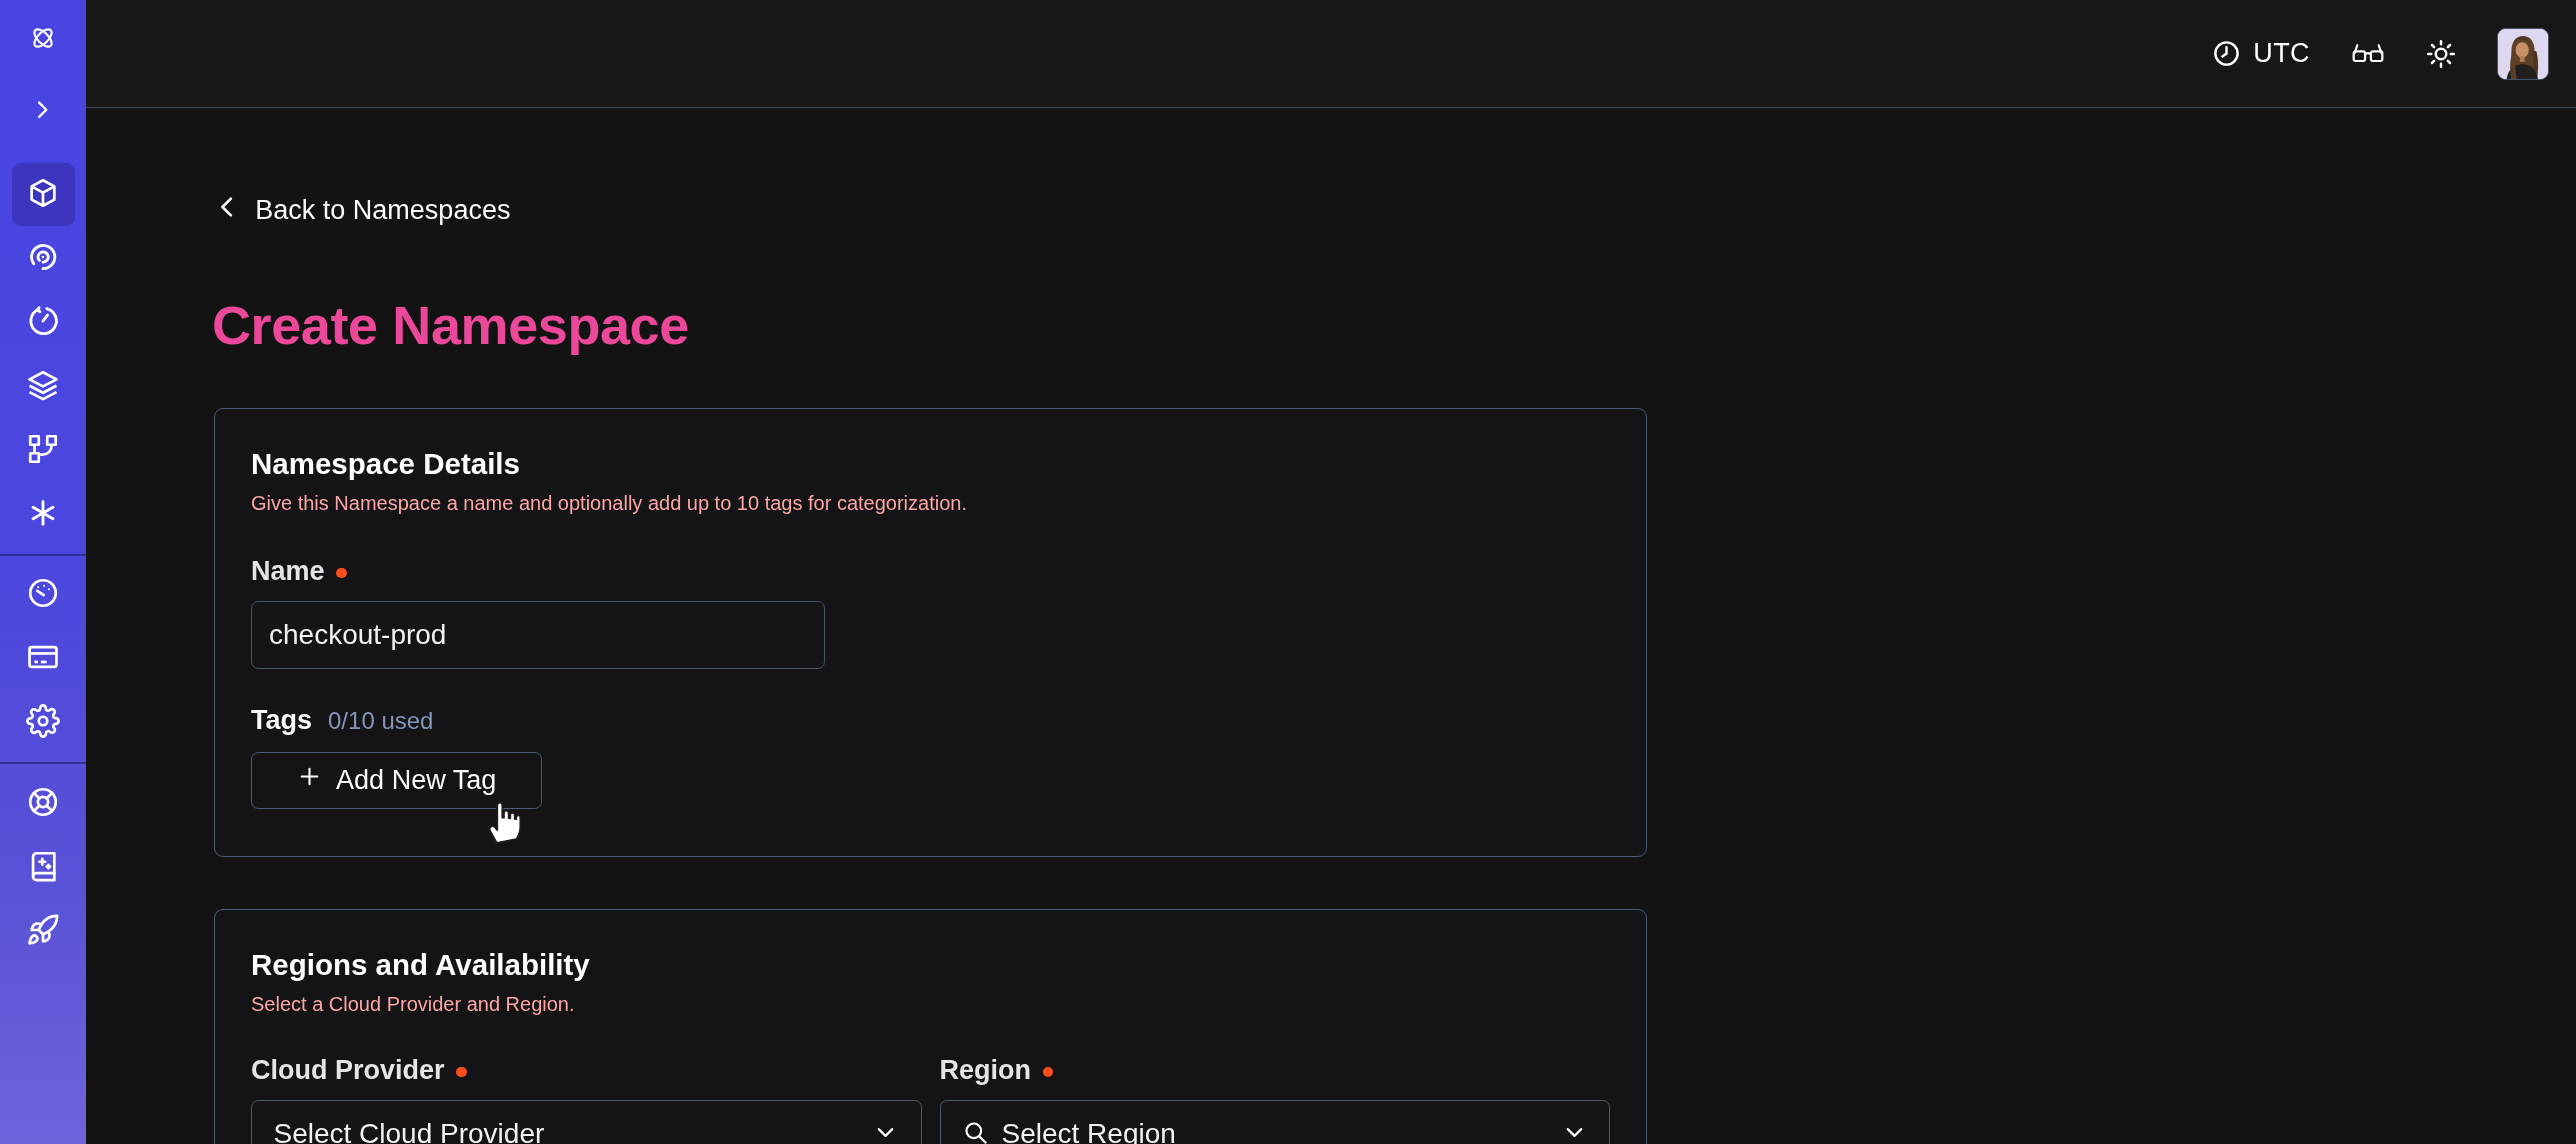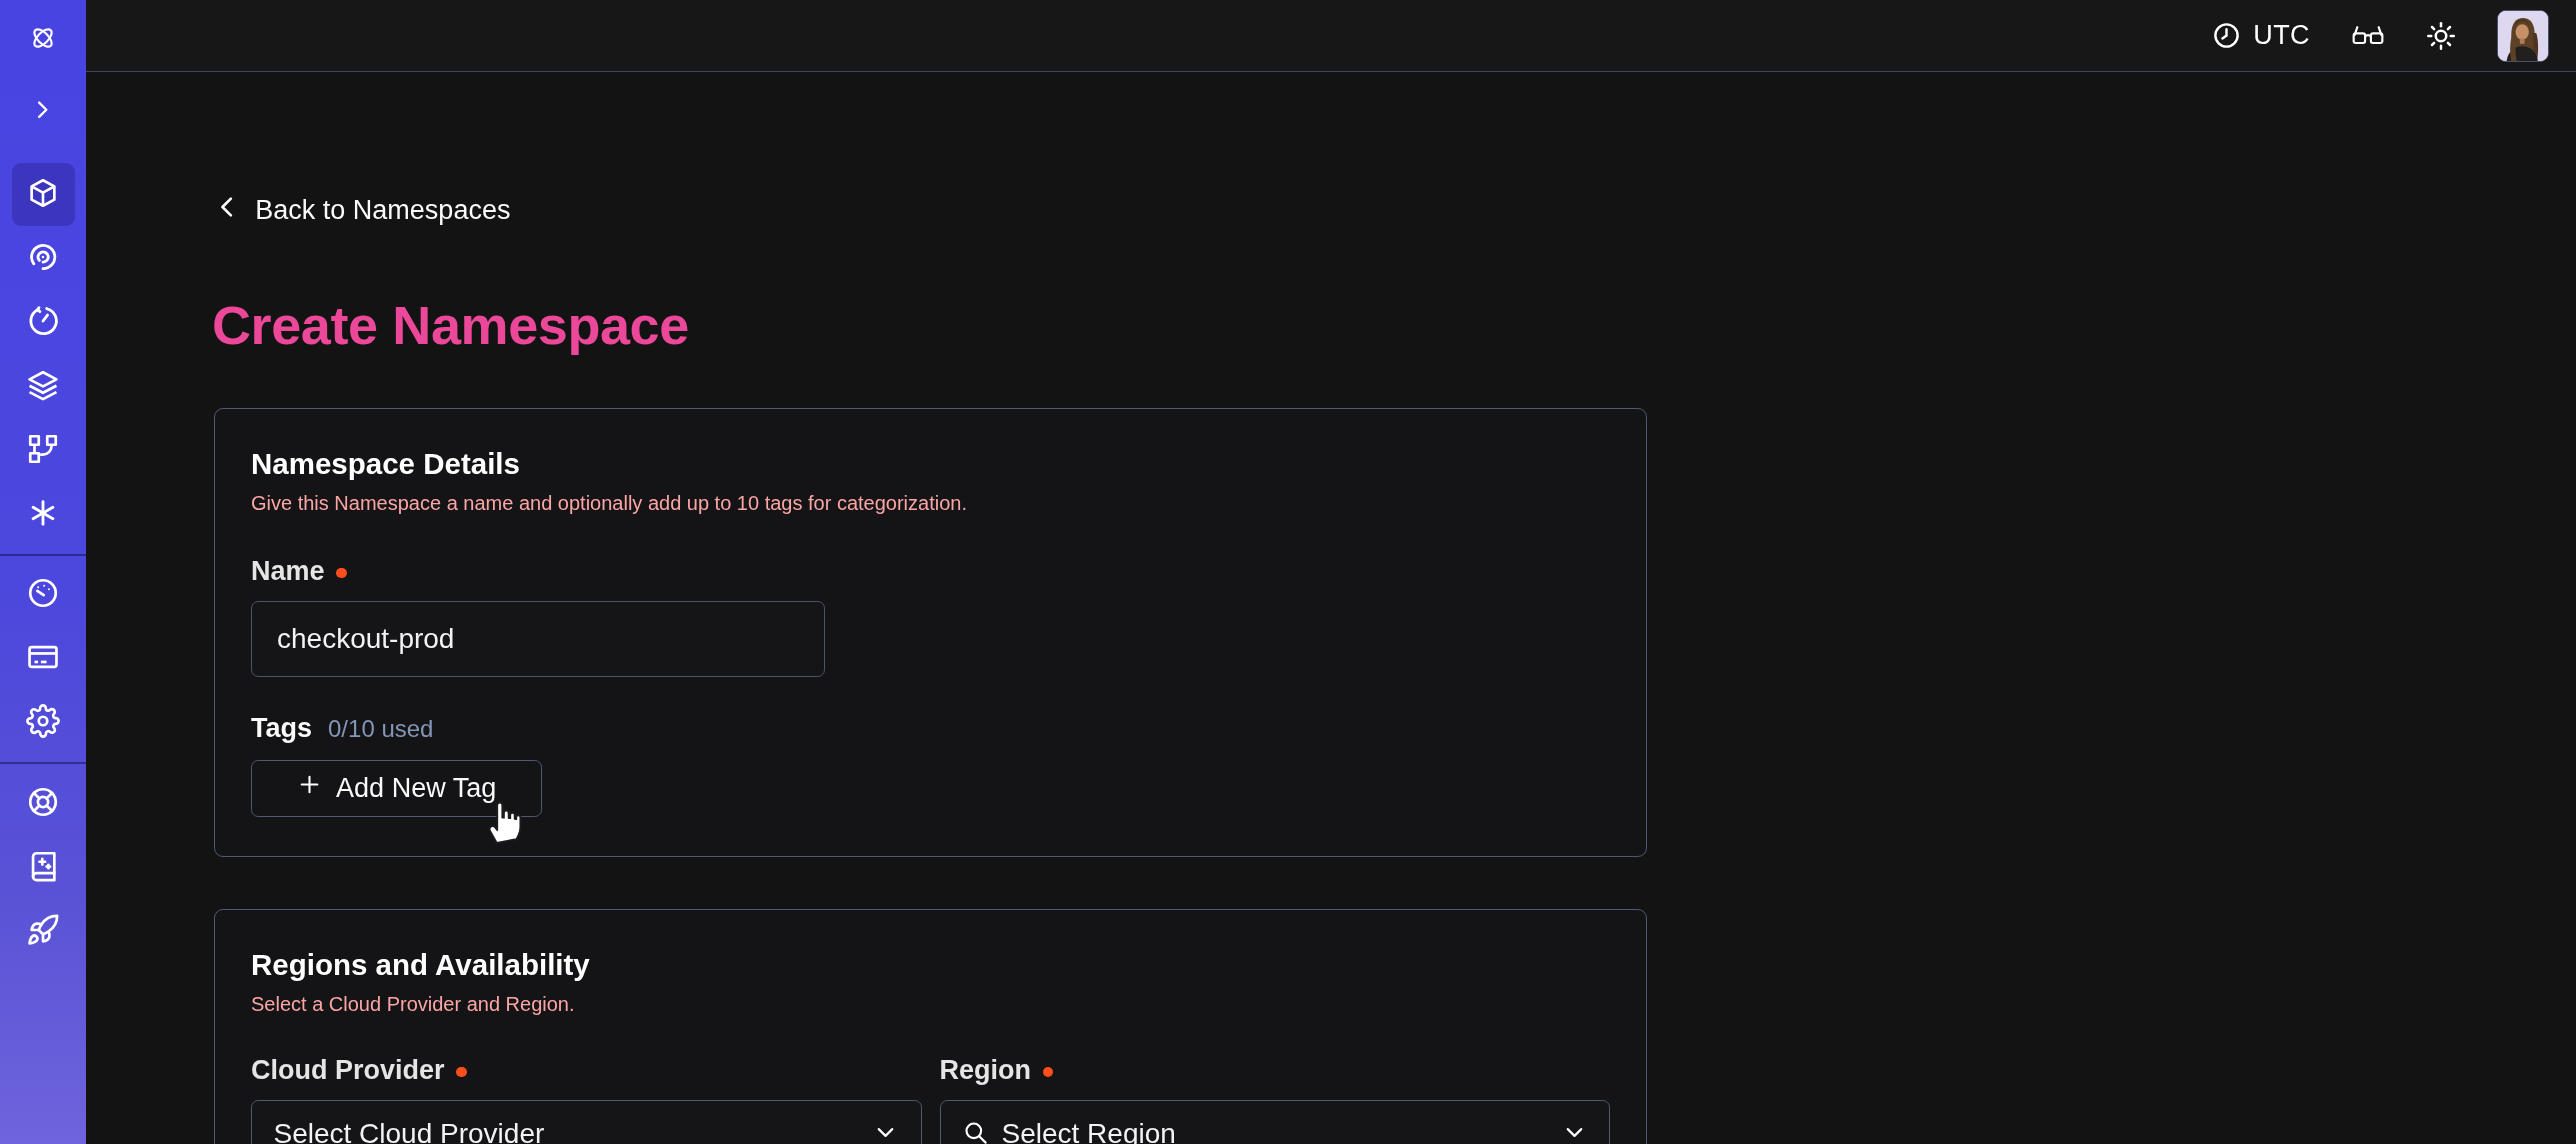--- a/index.html
+++ b/index.html
@@ -6,21 +6,21 @@
   html,body { width:2576px; height:1145px; overflow:hidden; }
   body {
     background:#131314;
     font-family:"Liberation Sans", sans-serif;
     color:#f5f5f5;
     position:relative;
   }
 
   
   .topbar {
-    position:absolute; left:86px; top:0; right:0; height:72px;
+    position:absolute; left:86px; top:0; right:0; height:108px;
     background:#171718;
     border-bottom:1.8px solid #3c4961;
     display:flex; align-items:center; justify-content:flex-end;
     gap:41px; padding-right:27px;text-align:right;
   }
   .tz-group { display:flex; align-items:center; gap:12.5px; cursor:pointer; }
   .tz-label { font-size:27px; color:#ffffff; letter-spacing:0.4px; }
   .topbar svg.tbicon { display:block; }
   .avatar {
     width:52px; height:52px; border-radius:9px;
@@ -74,23 +74,23 @@
 
   .card-title { font-size:29.5px; font-weight:600; color:#ffffff; }
   .card-sub { margin-top:10.7px; font-size:20px; color:#fca5a5; }
 
   .label-row { display:flex; align-items:center; gap:11.6px; margin-top:41px; }
   .label-row .lbl { font-size:27px; font-weight:600; color:#e5e5e5; }
   .req-dot { width:10.7px; height:10.7px; border-radius:50%; background:#ff4e1d; margin-top:3.6px; }
 
   .name-input {
     margin-top:14.3px; display:block;
-    width:574px; height:76px;
+    width:574px; height:68px;
     background:#151518; border:1.8px solid #49566f; border-radius:7.2px;
-    color:#f2f2f2; font-size:28px; padding:0 25px;
+    color:#f2f2f2; font-size:28px; padding:0 17px;
     font-family:"Liberation Sans", sans-serif; outline:none;
   }
 
   .tags-row { display:flex; align-items:baseline; gap:16px; margin-top:36px; }
   .tags-row .lbl { font-size:27px; font-weight:600; color:#fafafa; }
   .tags-used { font-size:24px; color:#8496b6; }
 
   .add-tag-btn {
     margin-top:16px;
     width:291px; height:57px;

